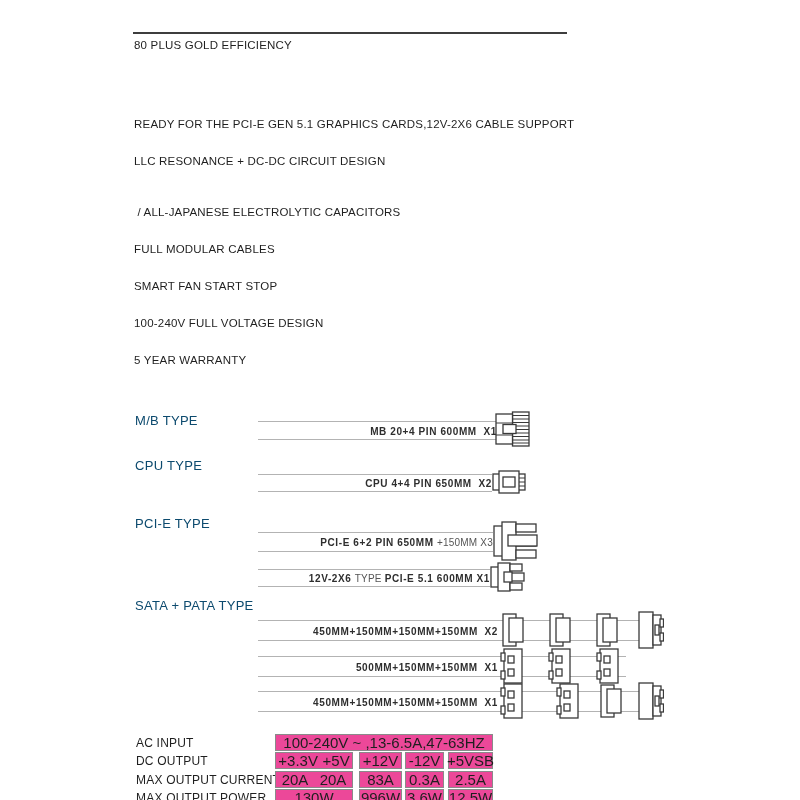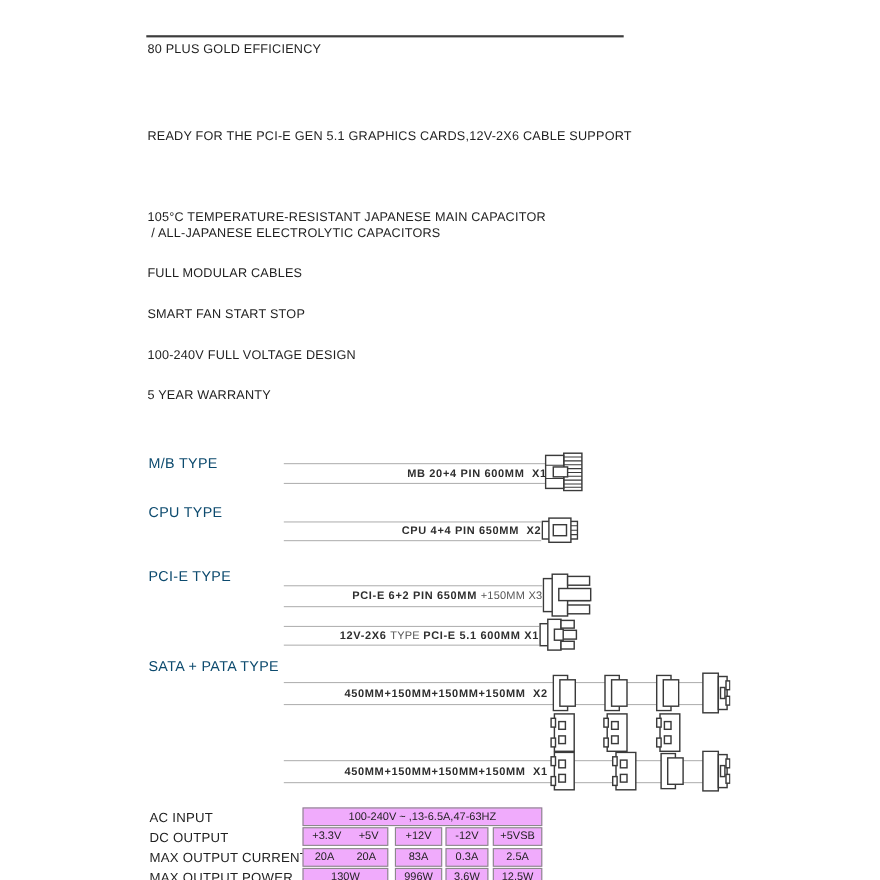--- a/index.html
+++ b/index.html
@@ -36,40 +36,40 @@
   .conn { position:absolute; }
   .conn rect { fill:#fff; stroke:#3a3a3a; stroke-width:1.3; }
   .conn line { stroke:#3a3a3a; stroke-width:1; }
   .spec-row { position:absolute; left:0; width:664px; height:17px;padding-left:35px; }
   .spec-label {
     position:absolute; left:136px; top:50%; transform:translateY(-50%);
     font-size:12px; letter-spacing:0.2px; color:#1f1f1f; white-space:nowrap;
   }
   .cell {
     position:absolute; top:0; height:17px; box-sizing:border-box;
-    border:1px solid #8a8a8a; background:#f0abfc;
+    border:1px solid #8a8a8a; background:#ec4899;
     display:flex; align-items:center; justify-content:center;
-    font-size:10px; color:#1f1f1f; white-space:nowrap;
+    font-size:15px; color:#1f1f1f; white-space:nowrap;
   }
   .c-full { left:275px; width:218px; }
   .c-wide { left:275px; width:78px; justify-content:space-around; }
   .c2 { left:359px; width:43px; }
   .c3 { left:405px; width:39px; }
   .c4 { left:448px; width:45px; }
 </style>
 </head>
 <body>
 
 <div class="page">
 
   <div class="title-rule"></div>
 
   <div class="feature" style="top:39px">80 PLUS GOLD EFFICIENCY</div>
   <div class="feature" style="top:118px">READY FOR THE PCI-E GEN 5.1 GRAPHICS CARDS,12V-2X6 CABLE SUPPORT</div>
-  <div class="feature" style="top:192px">105°C TEMPERATURE-RESISTANT JAPANESE MAIN CAPACITOR</div>
+  <div class="feature" style="top:155px">LLC RESONANCE + DC-DC CIRCUIT DESIGN</div>
   <div class="feature" style="top:206px"> / ALL-JAPANESE ELECTROLYTIC CAPACITORS</div>
   <div class="feature" style="top:243px">FULL MODULAR CABLES</div>
   <div class="feature" style="top:280px">SMART FAN START STOP</div>
   <div class="feature" style="top:317px">100-240V FULL VOLTAGE DESIGN</div>
   <div class="feature" style="top:354px">5 YEAR WARRANTY</div>
 
   <div class="section-label" style="top:413px">M/B TYPE</div>
   <div class="section-label" style="top:458px">CPU TYPE</div>
   <div class="section-label" style="top:516px">PCI-E TYPE</div>
   <div class="section-label" style="top:598px">SATA + PATA TYPE</div>
@@ -147,20 +147,23 @@
       <rect x="7" y="5" width="14" height="24"></rect>
   </svg>
   <svg class="conn" style="left:638px;top:611px" width="26" height="38" viewBox="0 0 26 38">
     <rect x="1" y="1" width="14" height="36"></rect>
       <rect x="15" y="4" width="8" height="30"></rect>
     <rect x="22" y="8" width="3.5" height="8"></rect>
       <rect x="22" y="22" width="3.5" height="8"></rect>
     <rect x="17" y="14" width="4" height="10"></rect>
   </svg>
 
+  <div class="cable sata" style="top:656px;height:19px;width:368px">
+    <div class="cable-label">500MM+150MM+150MM  X1</div>
+  </div>
   <svg class="conn" style="left:500px;top:648px" width="26" height="36" viewBox="0 0 26 36">
     <rect x="4" y="1" width="18" height="34"></rect>
       <rect x="1" y="5" width="4" height="8"></rect>
       <rect x="1" y="23" width="4" height="8"></rect>
     <rect x="8" y="8" width="6" height="7"></rect>
       <rect x="8" y="21" width="6" height="7"></rect>
   </svg>
   <svg class="conn" style="left:548px;top:648px" width="26" height="36" viewBox="0 0 26 36">
     <rect x="4" y="1" width="18" height="34"></rect>
       <rect x="1" y="5" width="4" height="8"></rect>

